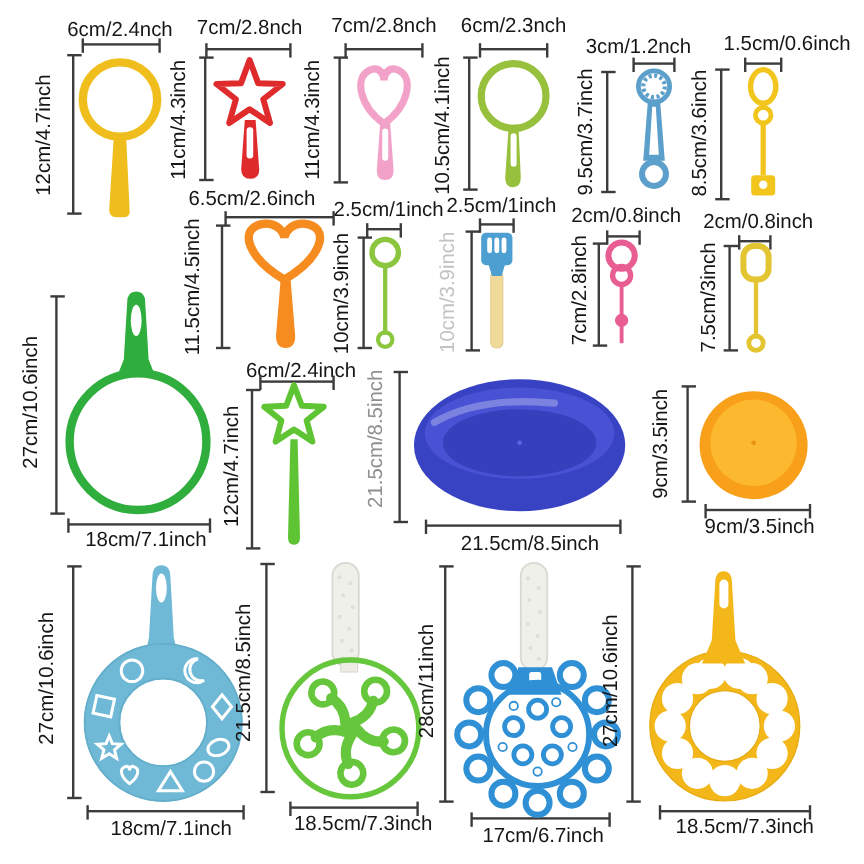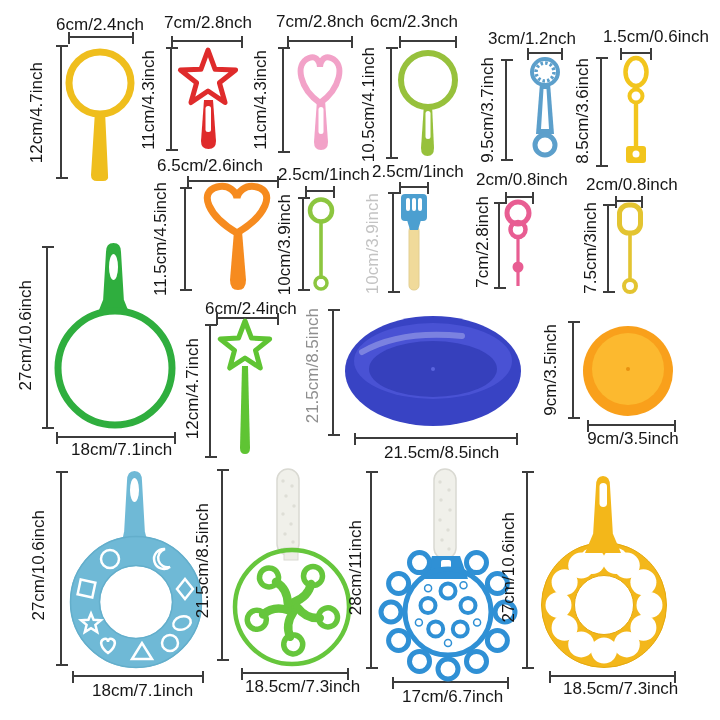--- a/index.html
+++ b/index.html
@@ -55,21 +55,21 @@
     <div class="dim-v" style="left:282px;top:48px;height:104px"></div>
     <div class="lblv" style="left:251px;top:50px">11cm/4.3inch</div>
     <svg style="left:288px;top:44px" width="66" height="112" viewBox="0 0 66 112">
       <path d="M29 56 L26 98 Q26 106 33 106 Q40 106 40 98 L37 56 Z" fill="#F2A2C8"></path>
       <rect x="30.5" y="63" width="5" height="27" rx="2.5" fill="#fff"></rect>
       <path d="M32 59 C 12 45, 6 20, 21 14 C 29 11, 32 19, 32 23 C 32 19, 35 11, 43 14 C 58 20, 52 45, 32 59 Z" fill="none" stroke-width="6" stroke="#F2A2C8"></path>
     </svg>
   </div>
 
   <div class="item">
-    <div class="lbl" style="left:369px;top:12px;width:90px">6cm/2.3nch</div>
+    <div class="lbl" style="left:383px;top:12px;width:90px">6cm/2.3nch</div>
     <div class="dim-h" style="left:400px;top:40px;width:56px"></div>
     <div class="dim-v" style="left:390px;top:48px;height:110px"></div>
     <div class="lblv" style="left:359px;top:47px">10.5cm/4.1inch</div>
     <svg style="left:396px;top:46px" width="66" height="118" viewBox="0 0 66 118">
       <path d="M28 58 L25 102 Q25 110 31.5 110 Q38 110 38 102 L36 58 Z" fill="#97C13C"></path>
       <rect x="29.5" y="65" width="5" height="28" rx="2.5" fill="#fff"></rect>
       <circle cx="32" cy="34" r="27" fill="none" stroke-width="6" stroke="#97C13C"></circle>
     </svg>
   </div>
 

